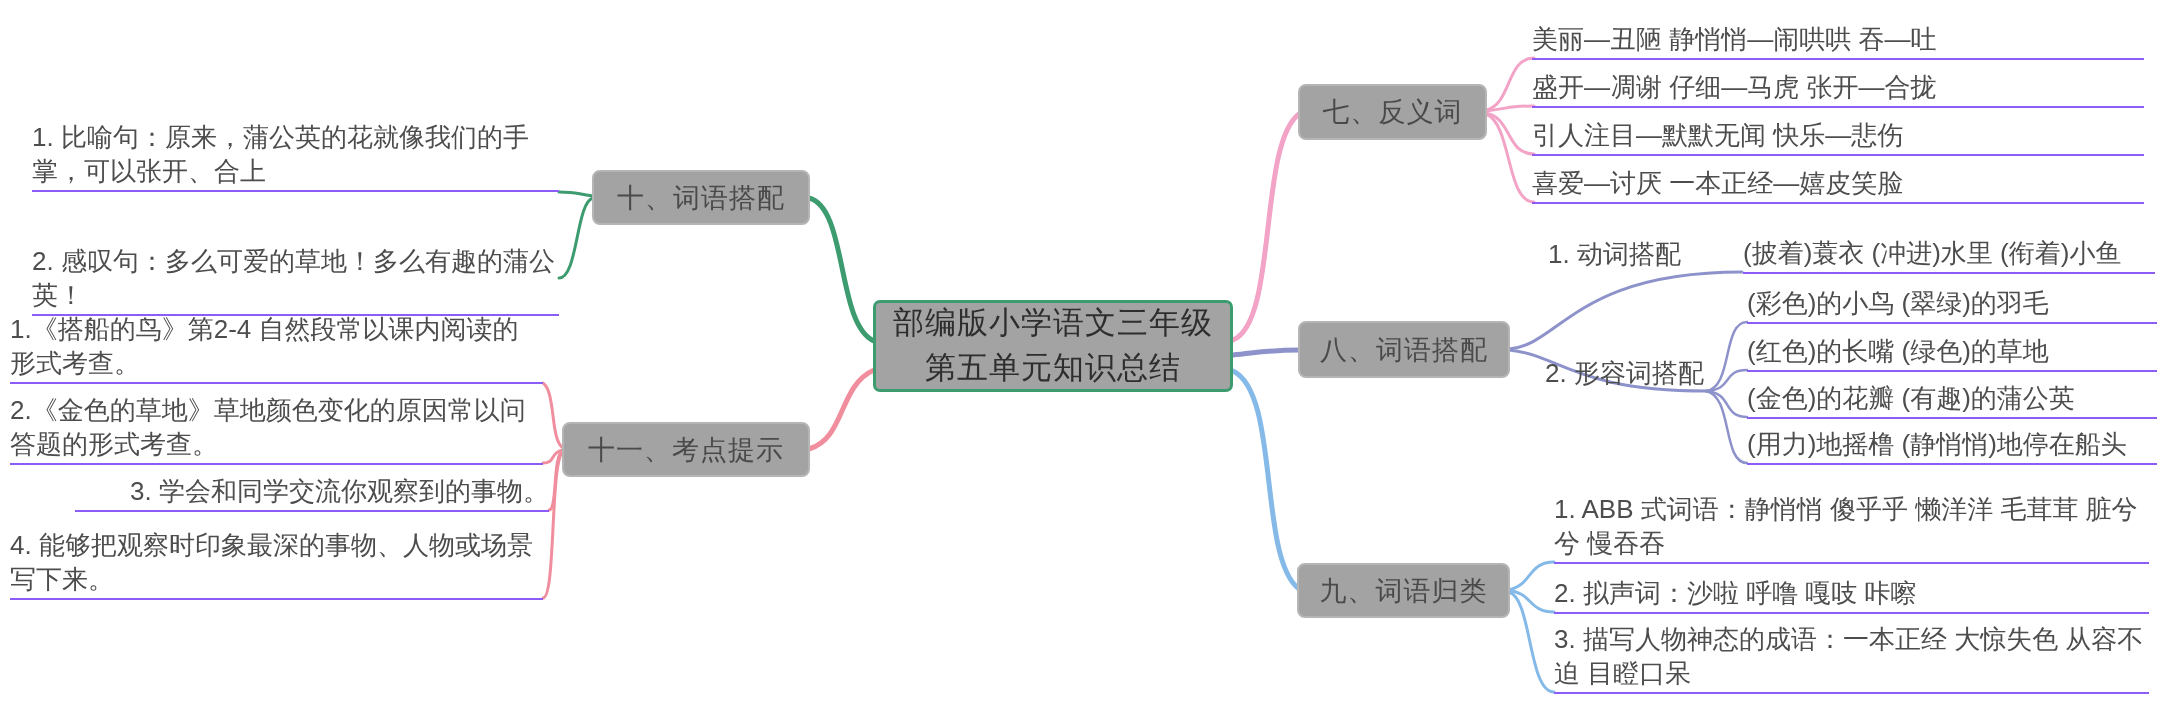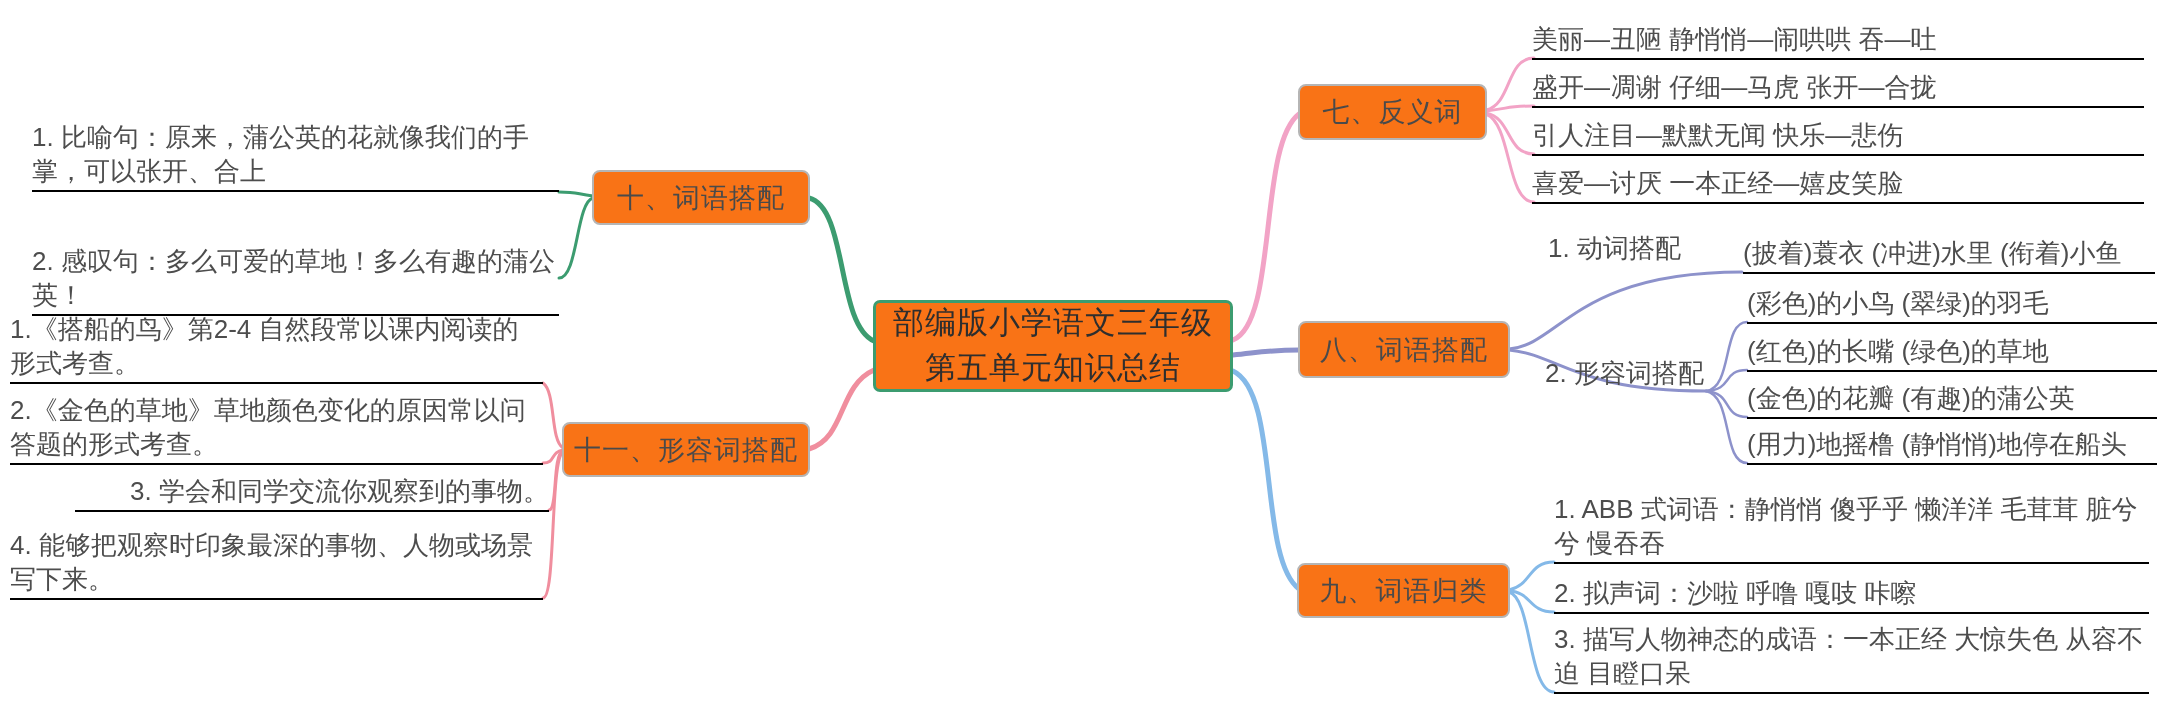--- a/index.html
+++ b/index.html
@@ -10,21 +10,21 @@
     font-family: "Liberation Sans", "DejaVu Sans", sans-serif;
     background: #ffffff;
     overflow: hidden;
   }
   svg.connectors { position: absolute; left: 0; top: 0; width: 2175px; height: 714px; }
   svg.connectors path { fill: none; stroke-linecap: round; }
 
   .node {
     position: absolute;
     box-sizing: border-box;
-    background: #f97316;
+    background: #a3a3a3;
     border: 2px solid #b5b5b5;
     border-radius: 8px;
     display: flex;
     align-items: center;
     justify-content: center;
     color: #4a4a4a;
     font-size: 27px;
     letter-spacing: 1px;
     white-space: nowrap;
   }
@@ -34,21 +34,21 @@
     font-size: 31px;
     color: #2e2e2e;
     flex-direction: column;
     line-height: 1.45;
     letter-spacing: 1px;
     white-space: nowrap;
   }
   .leaf {
     position: absolute;
     box-sizing: border-box;
-    border-bottom: 2px solid #000000;
+    border-bottom: 2px solid #8b5cf6;
     color: #4d4d4d;
     font-size: 26px;
     line-height: 34px;
     padding-bottom: 2px;
     display: flex;
     align-items: flex-end;
   }
   .leaf > span { display: block; width: 100%; }
   .sublabel {
     position: absolute;
@@ -116,37 +116,37 @@
   <div class="node" style="left:1297px; top:563px; width:213px; height:55px;">
     <span>九、词语归类</span>
   </div>
   <div class="node" style="left:1298px; top:321px; width:212px; height:57px;">
     <span>八、词语搭配</span>
   </div>
   <div class="node" style="left:592px; top:170px; width:218px; height:55px;">
     <span>十、词语搭配</span>
   </div>
   <div class="node" style="left:562px; top:422px; width:248px; height:55px;">
-    <span>十一、形容词搭配</span>
+    <span>十一、考点提示</span>
   </div>
 
   <div class="leaf" style="left:1532px; top:22px; width:612px;">
     <span>美丽—丑陋 静悄悄—闹哄哄 吞—吐</span>
   </div>
   <div class="leaf" style="left:1532px; top:70px; width:612px;">
     <span>盛开—凋谢 仔细—马虎 张开—合拢</span>
   </div>
   <div class="leaf" style="left:1532px; top:118px; width:612px;">
     <span>引人注目—默默无闻 快乐—悲伤</span>
   </div>
   <div class="leaf" style="left:1532px; top:166px; width:612px;">
     <span>喜爱—讨厌 一本正经—嬉皮笑脸</span>
   </div>
 
-  <div class="sublabel" style="left:1548px; top:231px;">
+  <div class="sublabel" style="left:1548px; top:237px;">
     <span>1. 动词搭配</span>
   </div>
   <div class="leaf" style="left:1743px; top:236px; width:412px;">
     <span>(披着)蓑衣 (冲进)水里 (衔着)小鱼</span>
   </div>
 
   <div class="sublabel" style="left:1545px; top:356px;">
     <span>2. 形容词搭配</span>
   </div>
   <div class="leaf" style="left:1747px; top:286px; width:410px;">

